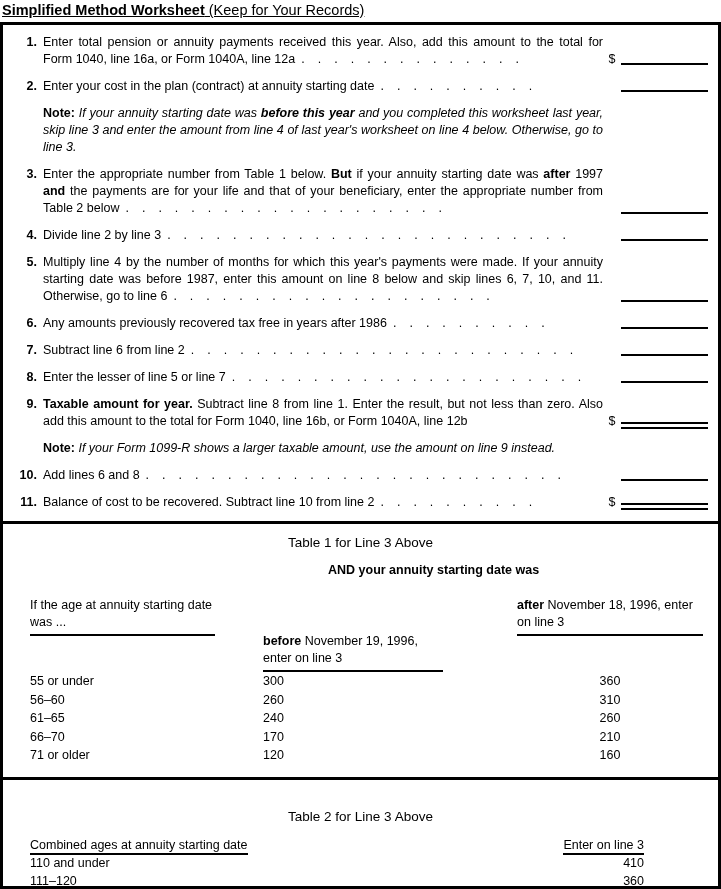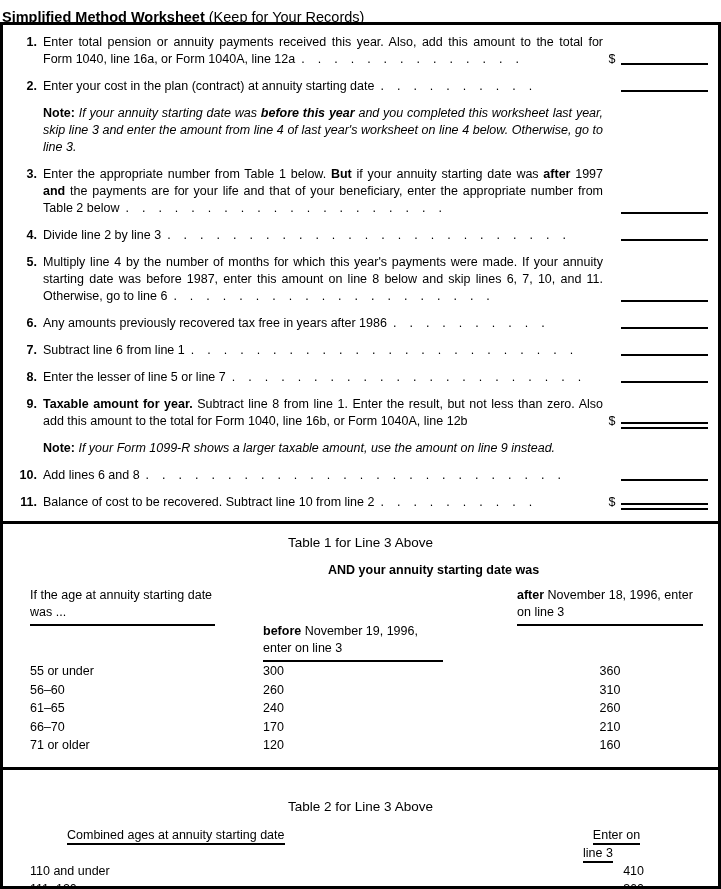--- a/index.html
+++ b/index.html
@@ -9,21 +9,21 @@
     color: #000;
     font-family: "Liberation Sans", sans-serif;
     font-size: 12.5px;
     position: relative;
     overflow: hidden;
   }
   .b { font-weight: bold; }
   .i { font-style: italic; }
 
   .doc-title {
-    padding: 8px 0 0 2px;
+    padding: 1px 0 0 2px;
     font-size: 14.5px;
     line-height: 19px;
     white-space: nowrap;
     text-decoration: underline;
   }
   .doc-title .main { font-weight: bold; }
 
   .form-box {
     position: absolute;
     left: 0; right: 0; top: 22px; bottom: 0;
@@ -55,21 +55,21 @@
   .amount .dollar { width: 18px; flex-shrink: 0; text-align: center; }
   .amount .rule { flex: 1; margin: 0 6px 3px 0; border-bottom: 2px solid #000; }
   .amount .rule.double { border-top: 2px solid #000; height: 7px; margin-bottom: 1px; }
   .ws-note { margin: 0 0 10px 40px; width: 560px; line-height: 17px; text-align: justify; }
 
   .section-divider { border-top: 3px solid #000; }
 
   
   .tbl-title { text-align: center; font-weight: normal; font-size: 13.5px; line-height: 18px; }
   .t1 { padding-top: 10px; }
-  .t1-sub { font-weight: bold; margin: 10px 0 0 325px; line-height: 17px; white-space: nowrap; }
+  .t1-sub { font-weight: bold; margin: 10px 0 10px 325px; line-height: 17px; white-space: nowrap; }
   .t1-grid { padding: 8px 8px 0 27px; }
   .t1-hdr-row, .t1-row { display: flex; }
   .t1-c1 { width: 233px; flex-shrink: 0; }
   .t1-c2 { width: 254px; flex-shrink: 0; }
   .t1-c3 { width: 190px; flex-shrink: 0; }
   .t1-hdr { line-height: 17px; border-bottom: 2px solid #000; padding-bottom: 3px; }
   .t1-c1 .t1-hdr { width: 185px; }
   .t1-c2 .t1-hdr { width: 180px; margin-top: 36px; }
   .t1-c3 .t1-hdr { width: 186px; }
   .t1-row { margin-top: 1px; }
@@ -77,22 +77,22 @@
   .t1-cell { line-height: 17.5px; }
   .t1-c2 .t1-cell { width: 180px; }
   .t1-c3 .t1-cell { width: 186px; text-align: center; }
 
   
   .t2 { padding-top: 28px; }
   .t2-hdr-row { display: flex; padding-left: 27px; margin-top: 10px; }
   .t2-row { display: flex; padding-left: 27px; }
   .t2-c1 { width: 522px; flex-shrink: 0; line-height: 18px; }
   .t2-c2 { width: 92px; flex-shrink: 0; text-align: right; line-height: 18px; }
-  .t2-underline { border-bottom: 2px solid #000; padding-bottom: 1px; margin-left: 37px; }
-  .t2-hdr-row .t2-c2 { text-align: center; }
+  .t2-underline { border-bottom: 2px solid #000; padding-bottom: 1px; }
+  .t2-hdr-row .t2-c2 { text-align: right; }
 </style>
 </head>
 <body>
 
 <div class="doc-title"><span class="main">Simplified Method Worksheet</span><span> (Keep for Your Records)</span></div>
 
 <div class="form-box">
 
   <div class="ws">
 
@@ -147,21 +147,21 @@
       <span class="num">6.</span>
       <div class="text"><span><span>Any amounts previously recovered tax free in years after 1986</span></span><span class="dots">..........</span></div>
       <div class="amount">
           <span class="dollar"></span>
           <div class="rule"></div>
         </div>
     </div>
 
     <div class="ws-row">
       <span class="num">7.</span>
-      <div class="text"><span><span>Subtract line 6 from line 1</span></span><span class="dots">........................</span></div>
+      <div class="text"><span><span>Subtract line 6 from line 2</span></span><span class="dots">........................</span></div>
       <div class="amount">
           <span class="dollar"></span>
           <div class="rule"></div>
         </div>
     </div>
 
     <div class="ws-row">
       <span class="num">8.</span>
       <div class="text"><span><span>Enter the lesser of line 5 or line 7</span></span><span class="dots">......................</span></div>
       <div class="amount">

